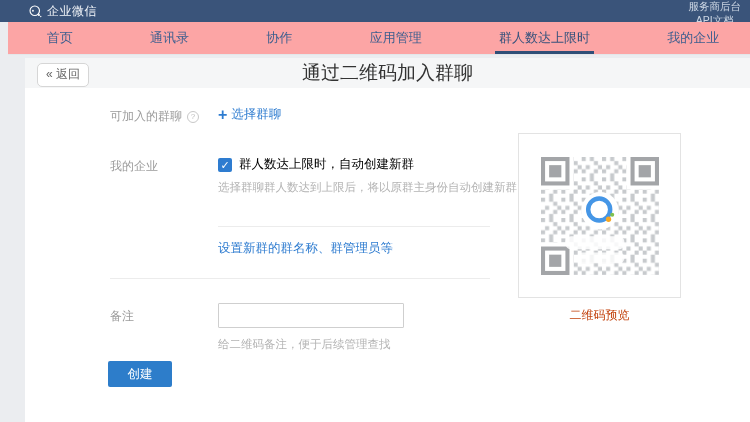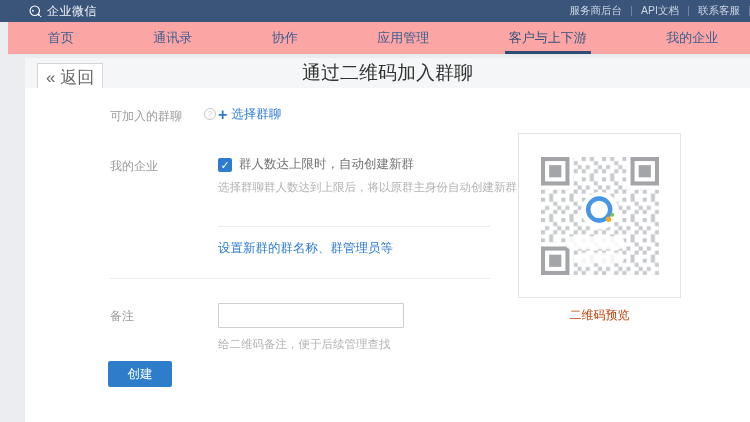--- a/index.html
+++ b/index.html
@@ -3,48 +3,48 @@
 <meta charset="utf-8">
 <style>
   * { margin:0; padding:0; box-sizing:border-box; }
   html,body { width:750px; height:422px; overflow:hidden; }
   body { font-family:"Liberation Sans","DejaVu Sans",sans-serif; position:relative; background:#ebedf0; }
 
   
   .topbar { position:absolute; top:0; left:0; width:750px; height:22px; background:#3a547a; display:flex; align-items:center; overflow:hidden; }
   .brand { display:flex; align-items:center; margin-left:28px; gap:4px; }
   .brand-name { color:#f2f5f9; font-size:12px; letter-spacing:.5px; }
-  .topbar-right { margin-left:auto; display:flex; align-items:center; height:100%; }
+  .topbar-right { margin-left:auto; display:flex; align-items:center; height:100%;flex-direction:column; }
   .topbar-link { color:#ccd6e3; font-size:10.5px; padding:0 9px; white-space:nowrap; cursor:pointer; }
   .tb-div { width:1px; height:10px; background:rgba(255,255,255,.28); }
 
   
   .nav { position:absolute; top:22px; left:8px; width:750px; height:33px; background:#fca5a5; border-bottom:1px solid #e4e7ea; display:flex; justify-content:space-around; align-items:stretch; }
   .nav-item { position:relative; display:flex; align-items:center; font-size:13px; color:#3e5f8f; padding:0 4px; cursor:pointer; }
   .nav-item.active { color:#36527c; }
   .nav-item.active::after { content:""; position:absolute; left:0; right:0; bottom:0; height:3px; background:#2f4e77; }
 
   
   .content { position:absolute; top:56px; left:0; right:0; bottom:0; background:#ebedf0; }
   .panel { position:absolute; left:25px; top:2px; right:0; bottom:0; }
   .panel-header { position:relative; height:30px; background:#f5f6f7; }
-  .back-btn { position:absolute; left:12px; top:5px; background:#fff; border:1px solid #d6d6d6; border-radius:0; font-size:17px; color:#666; padding:2px 8px 3px; cursor:pointer; }
+  .back-btn { position:absolute; left:12px; top:5px; background:#fff; border:1px solid #d6d6d6; border-radius:5px; font-size:12px; color:#666; padding:2px 8px 3px; cursor:pointer; }
   .page-title { position:absolute; left:0; right:0; top:0; line-height:30px; text-align:center; font-size:19px; color:#333; font-weight:500; }
   .panel-body { position:absolute; top:30px; left:0; right:0; bottom:0; background:#ffffff; }
 
-  .label-col { position:absolute; left:85px; font-size:12px; color:#9b9b9b; display:flex; align-items:flex-start; gap:22px; }
+  .label-col { position:absolute; left:85px; font-size:12px; color:#9b9b9b; display:flex; align-items:center; gap:5px; }
   .info-icon { width:12px; height:12px; border:1px solid #c8c8c8; border-radius:50%; color:#bdbdbd; font-size:8px; line-height:10px; text-align:center; display:inline-block; }
 
   .link { color:#2e7cd0; font-size:12.5px; cursor:pointer; }
   .choose-group { position:absolute; left:193px; top:18px; display:flex; align-items:center; gap:4px; }
   .plus-glyph { color:#2e7cd0; font-size:16px; font-weight:bold; line-height:14px; }
 
   .checkbox-row { position:absolute; left:193px; top:68px; display:flex; align-items:center; gap:7px; cursor:pointer; }
   .checkbox { width:14px; height:14px; background:#2e7cd0; border-radius:2px; color:#fff; font-size:11px; line-height:14px; text-align:center; }
-  .checkbox-label { font-size:12.5px; color:#737373; }
+  .checkbox-label { font-size:12.5px; color:#000000; }
   .hint { font-size:11.5px; color:#b3b3b3; }
   .hint-1 { position:absolute; left:193px; top:92px; }
   .divider { position:absolute; height:1px; background:#ececec; }
   .div-1 { left:193px; top:138px; width:272px; }
   .config-link { position:absolute; left:193px; top:152px; }
   .div-2 { left:85px; top:190px; width:380px; }
 
   .remark-input { position:absolute; left:193px; top:215px; width:186px; height:25px; border:1px solid #cfcfcf; border-radius:1px; font-size:12px; padding:0 6px; color:#333; outline:none; }
   .hint-2 { position:absolute; left:193px; top:249px; }
   .create-btn { position:absolute; left:83px; top:273px; width:64px; height:26px; background:#2d7dca; color:#fff; font-size:12.5px; border:none; border-radius:2px; cursor:pointer; }
@@ -74,21 +74,21 @@
     <span class="topbar-link">联系客服</span>
     <span class="tb-div"></span>
   </div>
 </div>
 
 <div class="nav">
   <div class="nav-item">首页</div>
   <div class="nav-item">通讯录</div>
   <div class="nav-item">协作</div>
   <div class="nav-item">应用管理</div>
-  <div class="nav-item active">客户与上下游</div>
+  <div class="nav-item active">群人数达上限时</div>
   <div class="nav-item">我的企业</div>
 </div>
 
 <div class="content">
   <div class="panel">
 
     <div class="panel-header">
       <button class="back-btn">« 返回</button>
       <div class="page-title">通过二维码加入群聊</div>
     </div>

